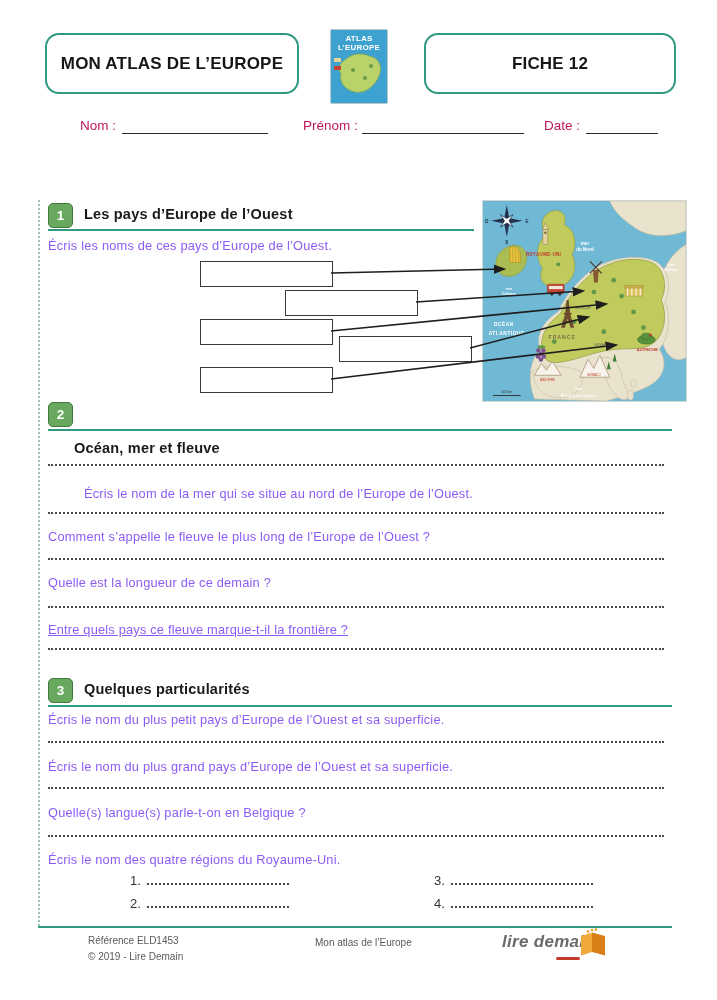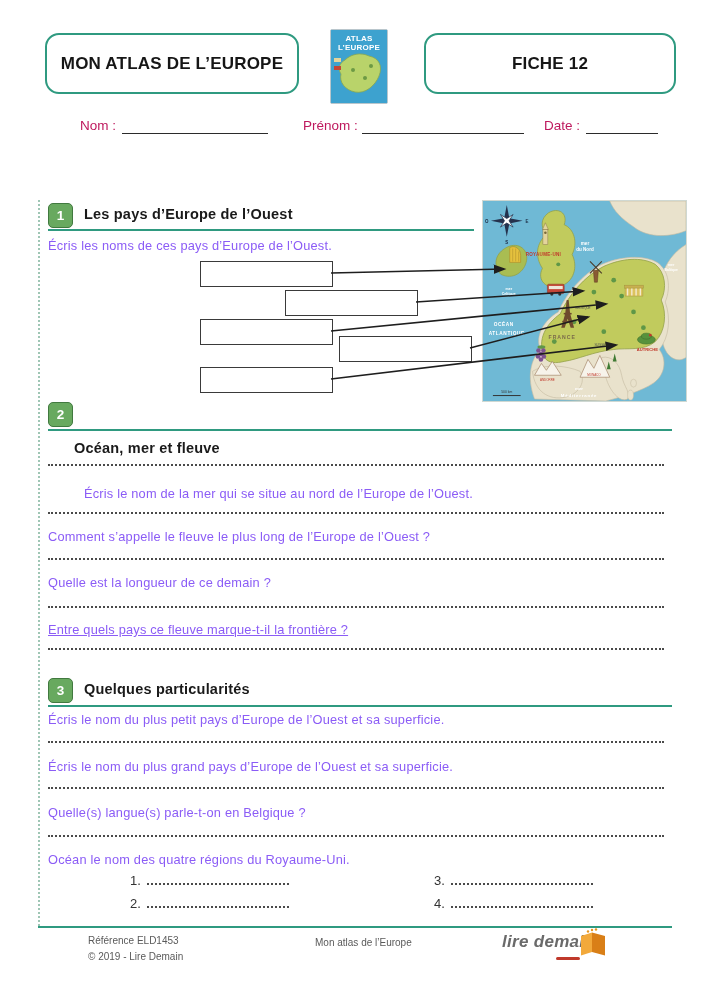--- a/index.html
+++ b/index.html
@@ -266,21 +266,21 @@
     <div class="badge" style="left:10px;top:2px;">3</div>
     <div class="stitle" style="left:46px;top:5px;">Quelques particularités</div>
     <div class="underline" style="left:10px;top:29px;width:624px;"></div>
 
     <div class="q" style="left:10px;top:36px;">Écris le nom du plus petit pays d’Europe de l’Ouest et sa superficie.</div>
     <div class="dots" style="top:53px;"></div>
     <div class="q" style="left:10px;top:83px;">Écris le nom du plus grand pays d’Europe de l’Ouest et sa superficie.</div>
     <div class="dots" style="top:99px;"></div>
     <div class="q" style="left:10px;top:129px;">Quelle(s) langue(s) parle-t-on en Belgique ?</div>
     <div class="dots" style="top:147px;"></div>
-    <div class="q" style="left:10px;top:176px;">Océan le nom des quatre régions du Royaume-Uni.</div>
+    <div class="q" style="left:10px;top:176px;">Écris le nom des quatre régions du Royaume-Uni.</div>
 
     <div class="slot" style="left:92px;top:196px;">
       <span>1.</span><span class="slotline"></span>
     </div>
     <div class="slot" style="left:396px;top:196px;">
       <span>3.</span><span class="slotline"></span>
     </div>
     <div class="slot" style="left:92px;top:219px;">
       <span>2.</span><span class="slotline"></span>
     </div>

